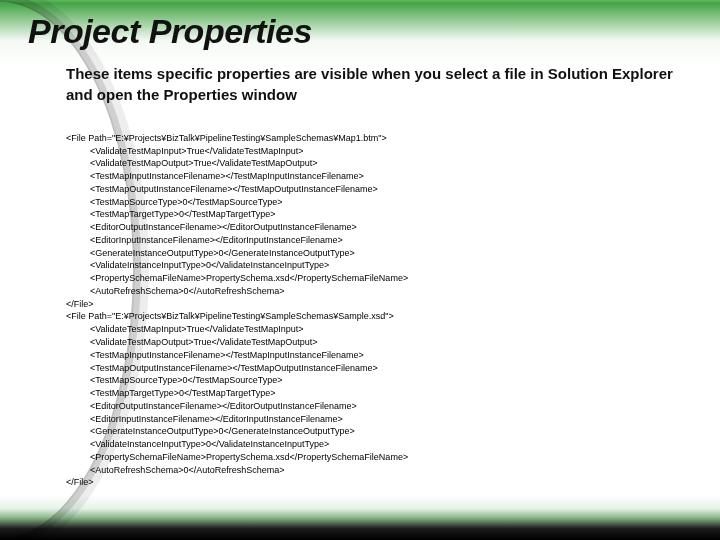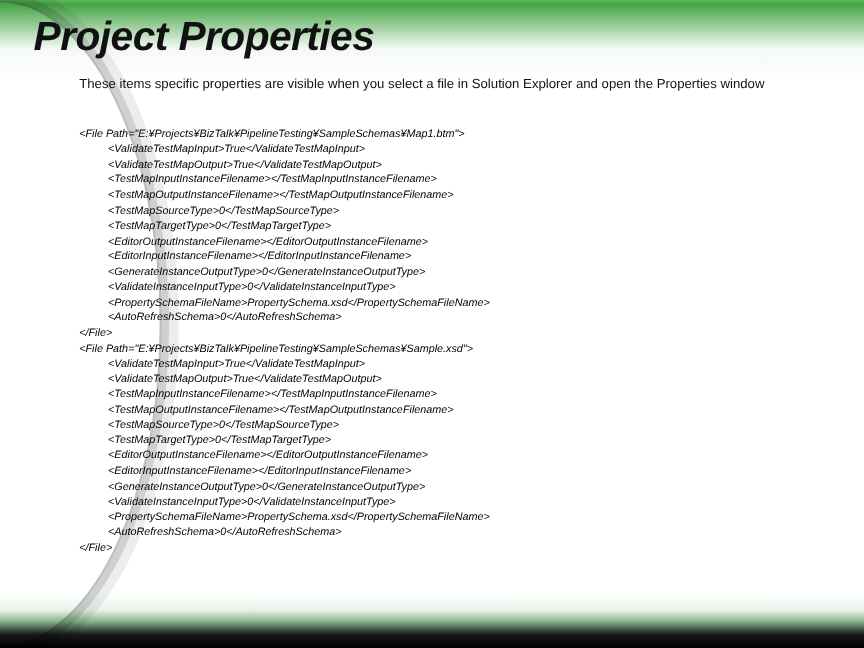--- a/index.html
+++ b/index.html
@@ -45,35 +45,34 @@
   .title {
     font-size: 34px;
     font-weight: 600;
     font-style: italic;
     color: #111;
     margin-bottom: 12px;
     margin-top: 2px;
     letter-spacing: -0.5px;
   }
   .subtitle {
-    font-size: 11px;
-    font-weight: 400;
+    font-size: 15px;
+    font-weight: 700;
     color: #111;
     margin: 0 0 14px 38px;
     line-height: 1.4;
     max-width: 610px;
   }
   .xml-block {
     font-family: "Segoe UI", Arial, sans-serif;
     font-size: 9px;
     line-height: 1.42;
     color: #000;
     margin-left: 38px;
     white-space: pre;
-    font-style: italic;
   }
   .xml-indent { padding-left: 24px; display: block; }
 </style>
 </head>
 <body>
 
 <div class="bg-gradient"></div>
 <div class="footer-gradient"></div>
 <div class="side-arc"></div>
 

